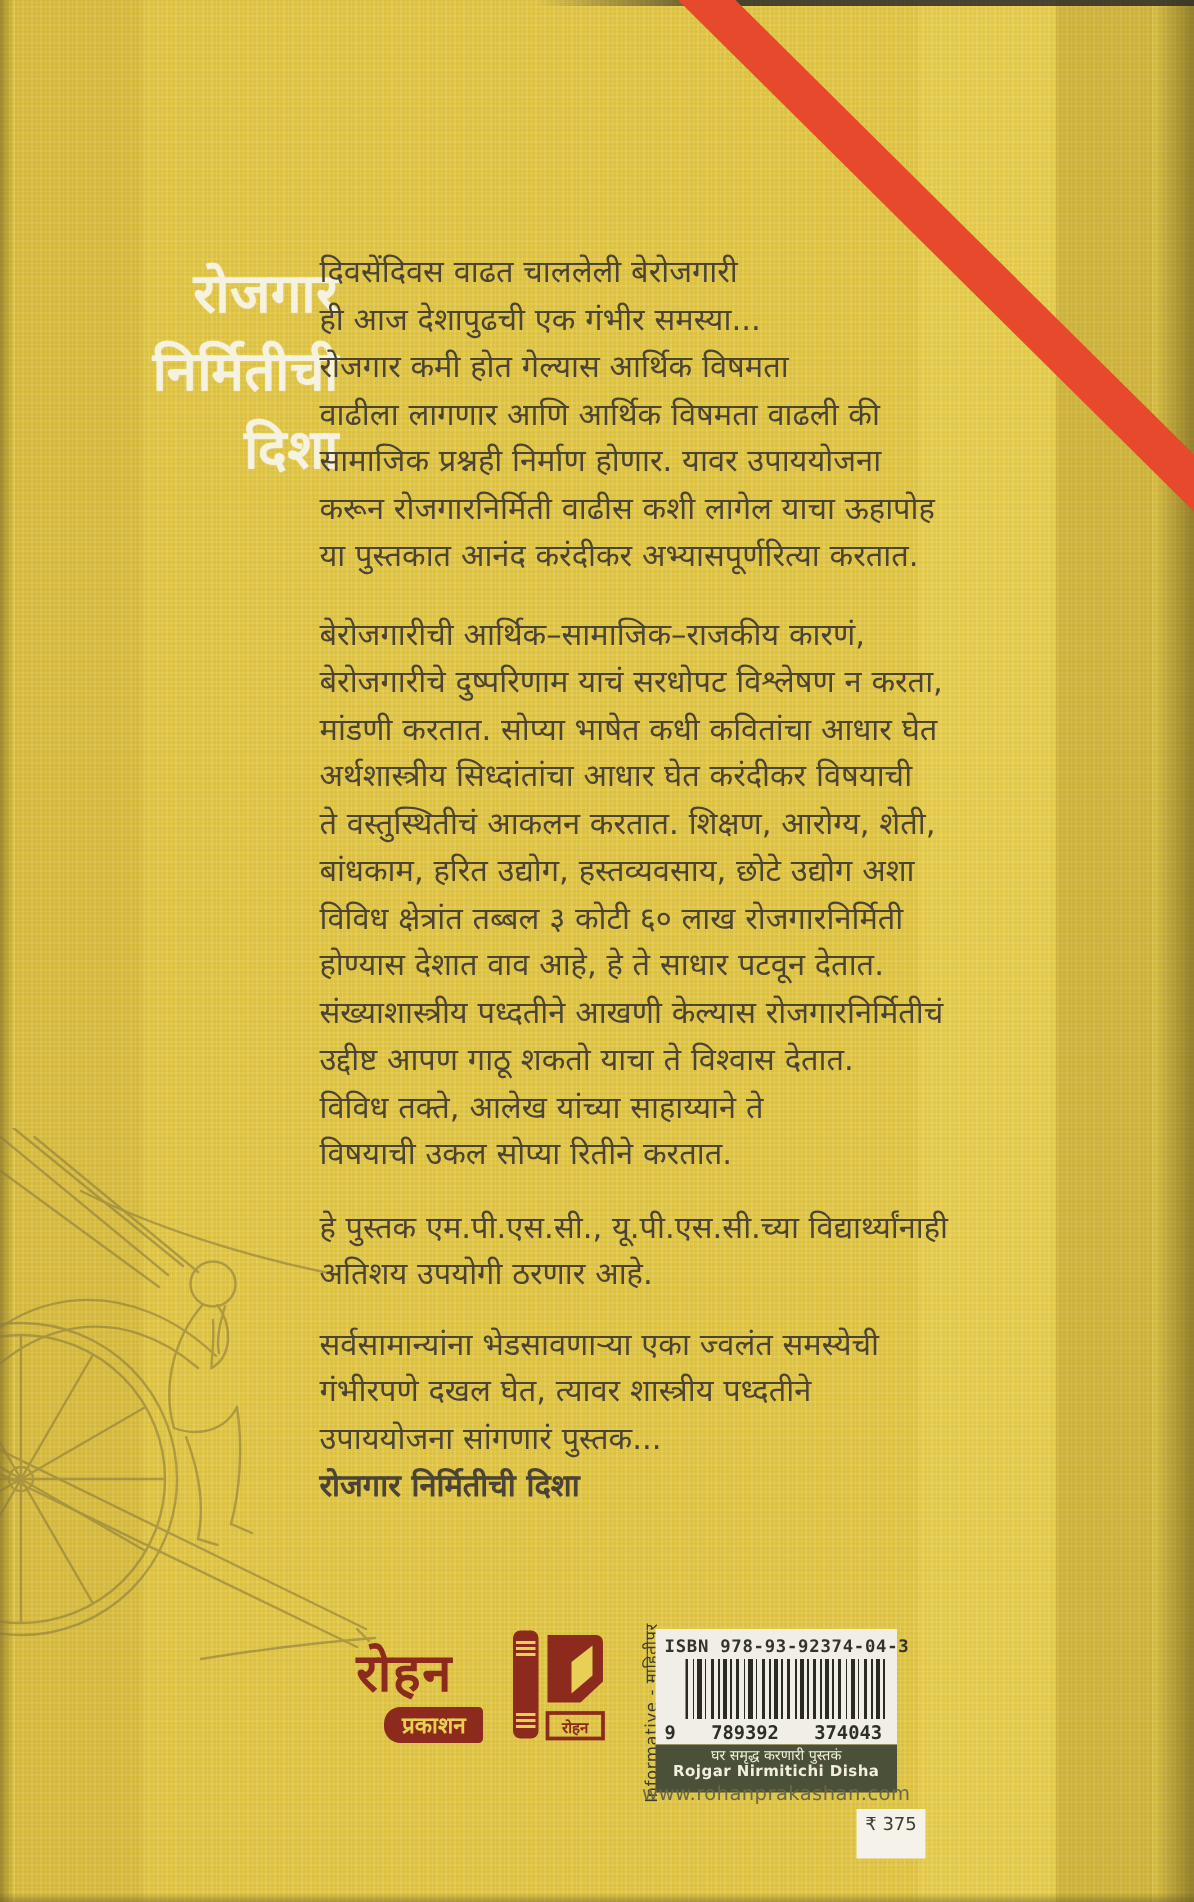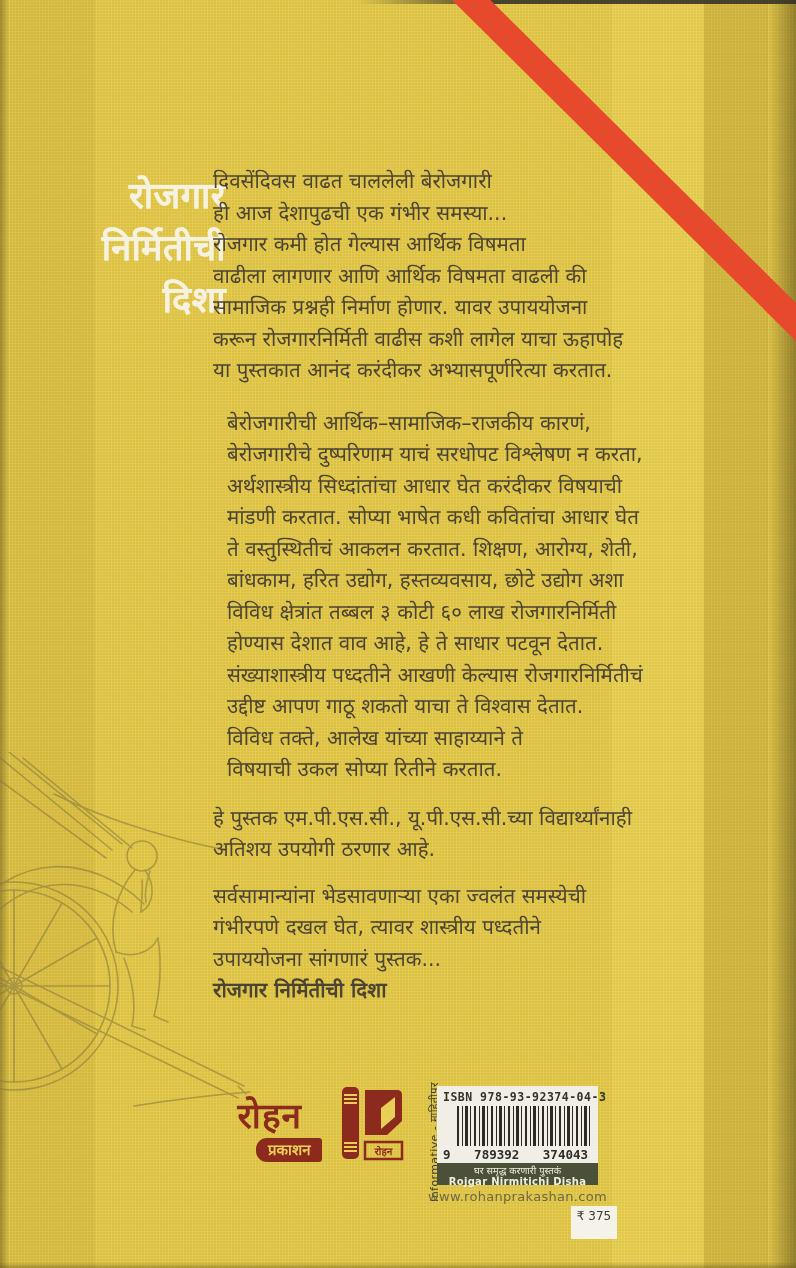--- a/index.html
+++ b/index.html
@@ -32,21 +32,21 @@
     text-align:right;color:#f6f2e0;font-weight:bold;
     font-size:36px;line-height:52px;letter-spacing:.5px;
     text-shadow:0 0 1px rgba(255,255,252,.65);
     font-family:Liberation Serif, serif;
   }
   .blurb{
     position:absolute;left:213px;top:166px;width:496px;
     color:#4b4434;font-size:20.5px;line-height:31.5px;
   }
   .para{margin:0;}
-  .para.p2{margin-top:21px;margin-left:14px;}
+  .para.p2{margin-top:21px;}
   .para.p3{margin-top:17px;}
   .para.p4{margin-top:15px;}
   .blurb .closing{font-weight:bold;}
 
   .logo{position:absolute;left:221px;top:1086px;display:flex;align-items:flex-end;gap:22px;}
   .logo-left{display:flex;flex-direction:column;align-items:center;padding-top:2px;}
   .logo-name{font-size:35px;font-weight:bold;color:#8c2a1d;line-height:40px;letter-spacing:1px;}
   .logo-bar{margin-top:2px;background:#8c2a1d;color:#e8cf55;font-size:15px;font-weight:bold;
     padding:1px 12px 3px;border-radius:11px 3px 3px 11px;align-self:flex-end;margin-right:-4px;margin-left:35px;}
   .logo-book{display:block;}
@@ -68,21 +68,21 @@
       #2b2b24 5px,#2b2b24 6px,
       rgba(0,0,0,0) 6px,rgba(0,0,0,0) 8px,
       #2b2b24 8px,#2b2b24 11px,
       rgba(0,0,0,0) 11px,rgba(0,0,0,0) 13px,
       #2b2b24 13px,#2b2b24 14px,
       rgba(0,0,0,0) 14px,rgba(0,0,0,0) 17px);}
   .digits{display:flex;justify-content:space-between;
     font-family:"DejaVu Sans Mono",monospace;font-weight:bold;font-size:12.5px;
     color:#2e2e28;padding:1px 4px 0 0;}
 
-  .tagline-box{position:absolute;left:437px;top:1163px;width:161px;height:22px;
+  .tagline-box{position:absolute;left:437px;top:1163px;width:161px;height:32px;
     background:#4a5138;color:#f2efdf;text-align:center;box-sizing:border-box;padding-top:2px;}
   .tagline-mr{font-size:9.5px;line-height:11px;}
   .tagline-en{font-size:10px;line-height:12px;letter-spacing:.3px;font-weight:bold;}
 
   .website{position:absolute;left:425px;top:1189px;width:185px;text-align:center;
     font-size:13px;color:#6b6847;letter-spacing:.3px;}
 
   .price-box{position:absolute;left:571px;top:1206px;width:46px;height:33px;
     background:#f4f2e9;text-align:center;font-size:12px;color:#3c3c30;line-height:21px;}
 </style>
@@ -161,22 +161,22 @@
       <div>ही आज देशापुढची एक गंभीर समस्या...</div>
       <div>रोजगार कमी होत गेल्यास आर्थिक विषमता</div>
       <div>वाढीला लागणार आणि आर्थिक विषमता वाढली की</div>
       <div>सामाजिक प्रश्नही निर्माण होणार. यावर उपाययोजना</div>
       <div>करून रोजगारनिर्मिती वाढीस कशी लागेल याचा ऊहापोह</div>
       <div>या पुस्तकात आनंद करंदीकर अभ्यासपूर्णरित्या करतात.</div>
     </div>
     <div class="para p2">
       <div>बेरोजगारीची आर्थिक–सामाजिक–राजकीय कारणं,</div>
       <div>बेरोजगारीचे दुष्परिणाम याचं सरधोपट विश्लेषण न करता,</div>
+      <div>मांडणी करतात. सोप्या भाषेत कधी कवितांचा आधार घेत</div>
       <div>अर्थशास्त्रीय सिध्दांतांचा आधार घेत करंदीकर विषयाची</div>
-      <div>मांडणी करतात. सोप्या भाषेत कधी कवितांचा आधार घेत</div>
       <div>ते वस्तुस्थितीचं आकलन करतात. शिक्षण, आरोग्य, शेती,</div>
       <div>बांधकाम, हरित उद्योग, हस्तव्यवसाय, छोटे उद्योग अशा</div>
       <div>विविध क्षेत्रांत तब्बल ३ कोटी ६० लाख रोजगारनिर्मिती</div>
       <div>होण्यास देशात वाव आहे, हे ते साधार पटवून देतात.</div>
       <div>संख्याशास्त्रीय पध्दतीने आखणी केल्यास रोजगारनिर्मितीचं</div>
       <div>उद्दीष्ट आपण गाठू शकतो याचा ते विश्वास देतात.</div>
       <div>विविध तक्ते, आलेख यांच्या साहाय्याने ते</div>
       <div>विषयाची उकल सोप्या रितीने करतात.</div>
     </div>
     <div class="para p3">

